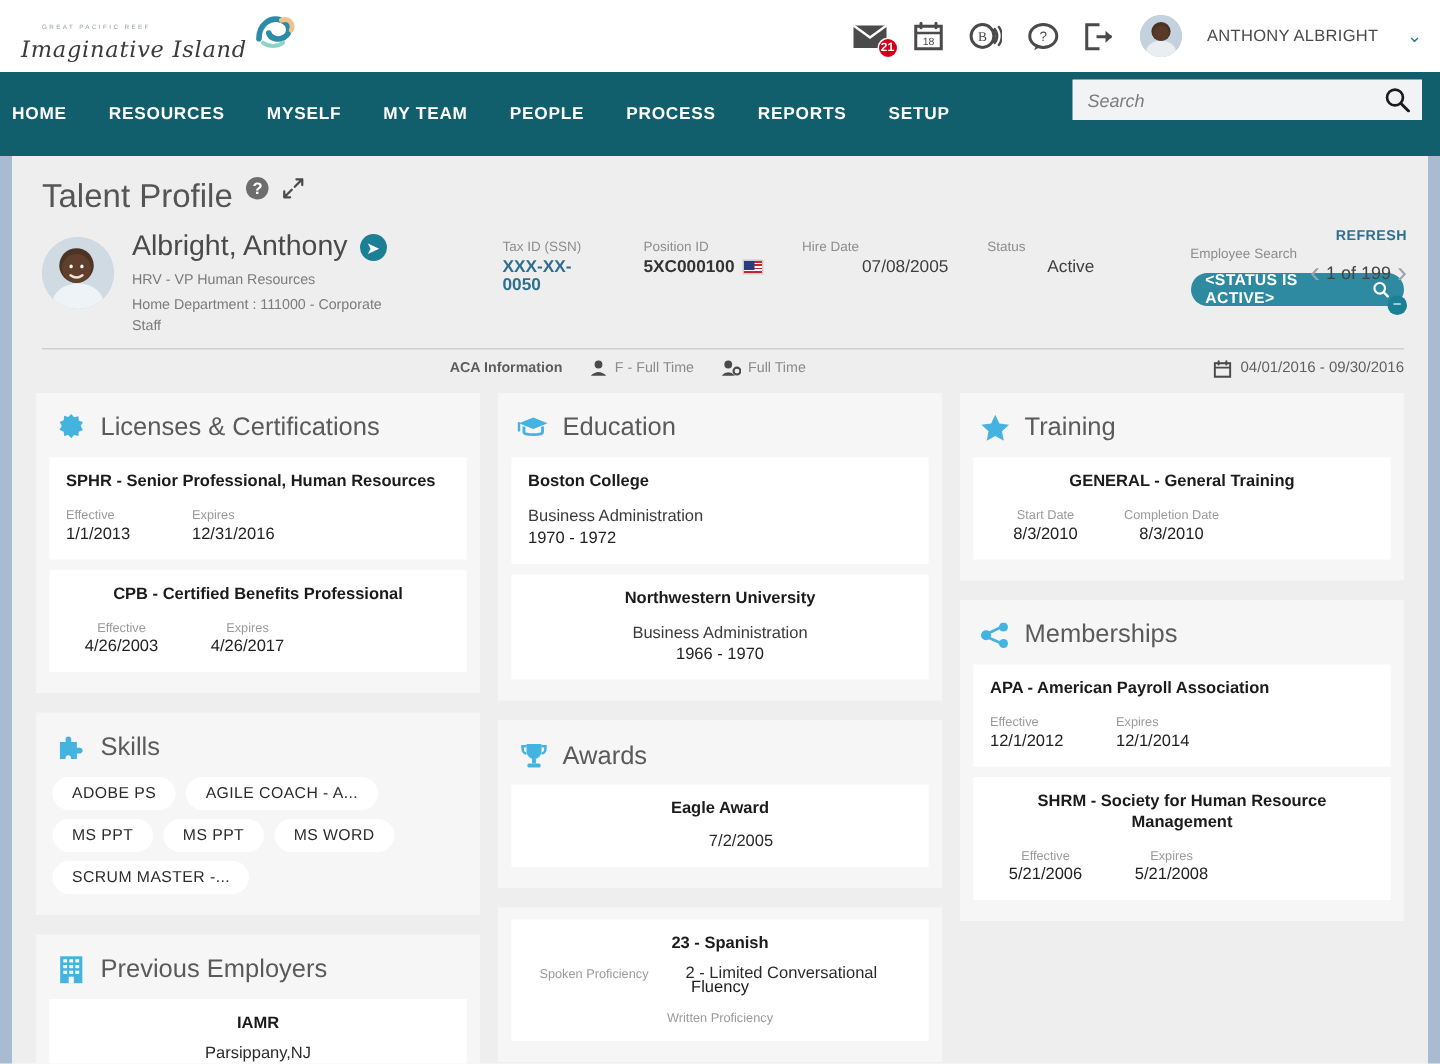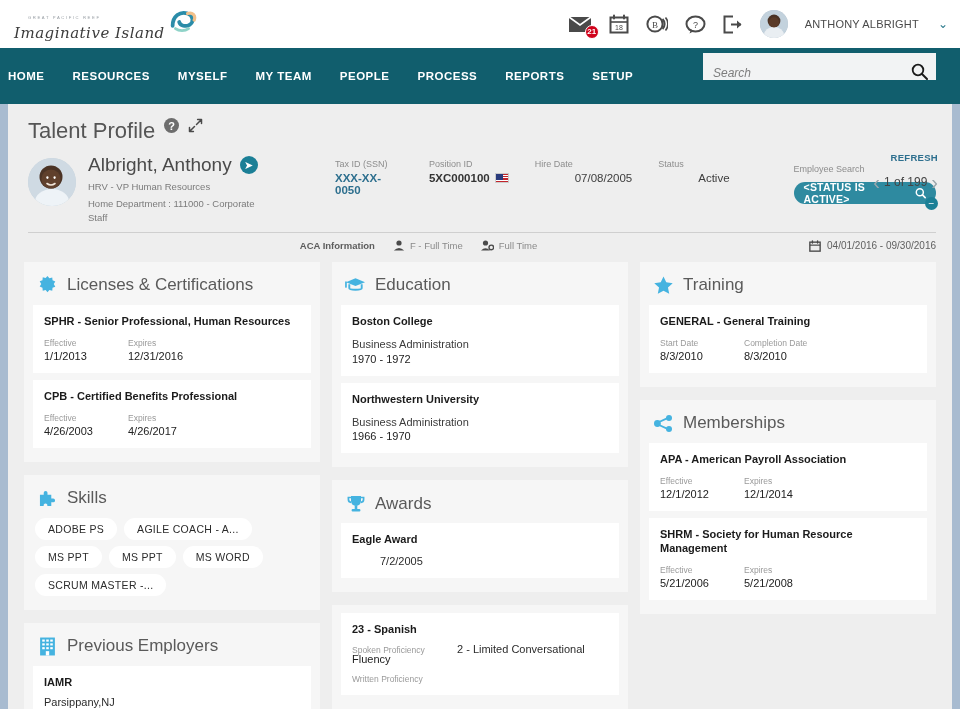--- a/index.html
+++ b/index.html
@@ -65,24 +65,24 @@
     align-items: center;
     position: relative;
   }
   .nav a {
     color: #ffffff; font-size: 11.5px; font-weight: bold;
     letter-spacing: .5px; text-decoration: none;
     padding: 0 14px; line-height: 38px; cursor: pointer;
   }
   .nav a:first-child { padding-left: 8px; }
   .searchbox {
-    position: absolute; right: 24px; top: 5px;
+    position: absolute; right: 12px; top: 5px;
     width: 233px; height: 27px;
     background: #f2f3f4;
-    display: flex; align-items: flex-end;
+    display: flex; align-items: center;
     padding: 0 8px 0 10px;
   }
   .searchbox input {
     border: none; outline: none; background: transparent;
     font-family: "Liberation Sans", sans-serif;
     font-size: 12px; font-style: italic; color: #555;
     flex: 1; width: 100%;
   }
   .searchbox input::placeholder { color: #7d7d7d; font-style: italic; }
 
@@ -201,21 +201,21 @@
 
   .card { background: #f6f6f6; padding: 8px 9px 14px 9px; }
   .card-head {
     display: flex; align-items: center; gap: 9px;
     padding: 5px 0 9px 4px;
   }
   .card-title { font-size: 17px; color: #5a5a5a; font-weight: normal; }
   .cicon { width: 21px; height: 21px; display: flex; align-items: center; justify-content: center; color: #45b3e0; }
 
   .entry { background: #ffffff; padding: 9px 11px 11px 11px; margin-bottom: 7px; }
-  .entry:last-child { margin-bottom: 0; }
+  .entry:last-child { margin-bottom: 0; text-align: center; }
   .entry-title { font-size: 11px; font-weight: bold; color: #1b1b1b; line-height: 1.35; }
   .entry-sub { font-size: 11px; color: #3b3b3b; margin-top: 8px; line-height: 1.45; }
   .pairs { display: flex; gap: 10px; margin-top: 9px; }
   .pair { min-width: 74px; }
   .pair-lbl { font-size: 8.5px; color: #9a9a9a; margin-bottom: 2px; }
   .pair-val { font-size: 11px; color: #222; }
   .award-date { font-size: 11px; color: #2b2b2b; margin-top: 8px; padding-left: 28px; }
 
   .chips { display: flex; flex-wrap: wrap; gap: 6px 7px; padding: 0 2px; }
   .chip {

